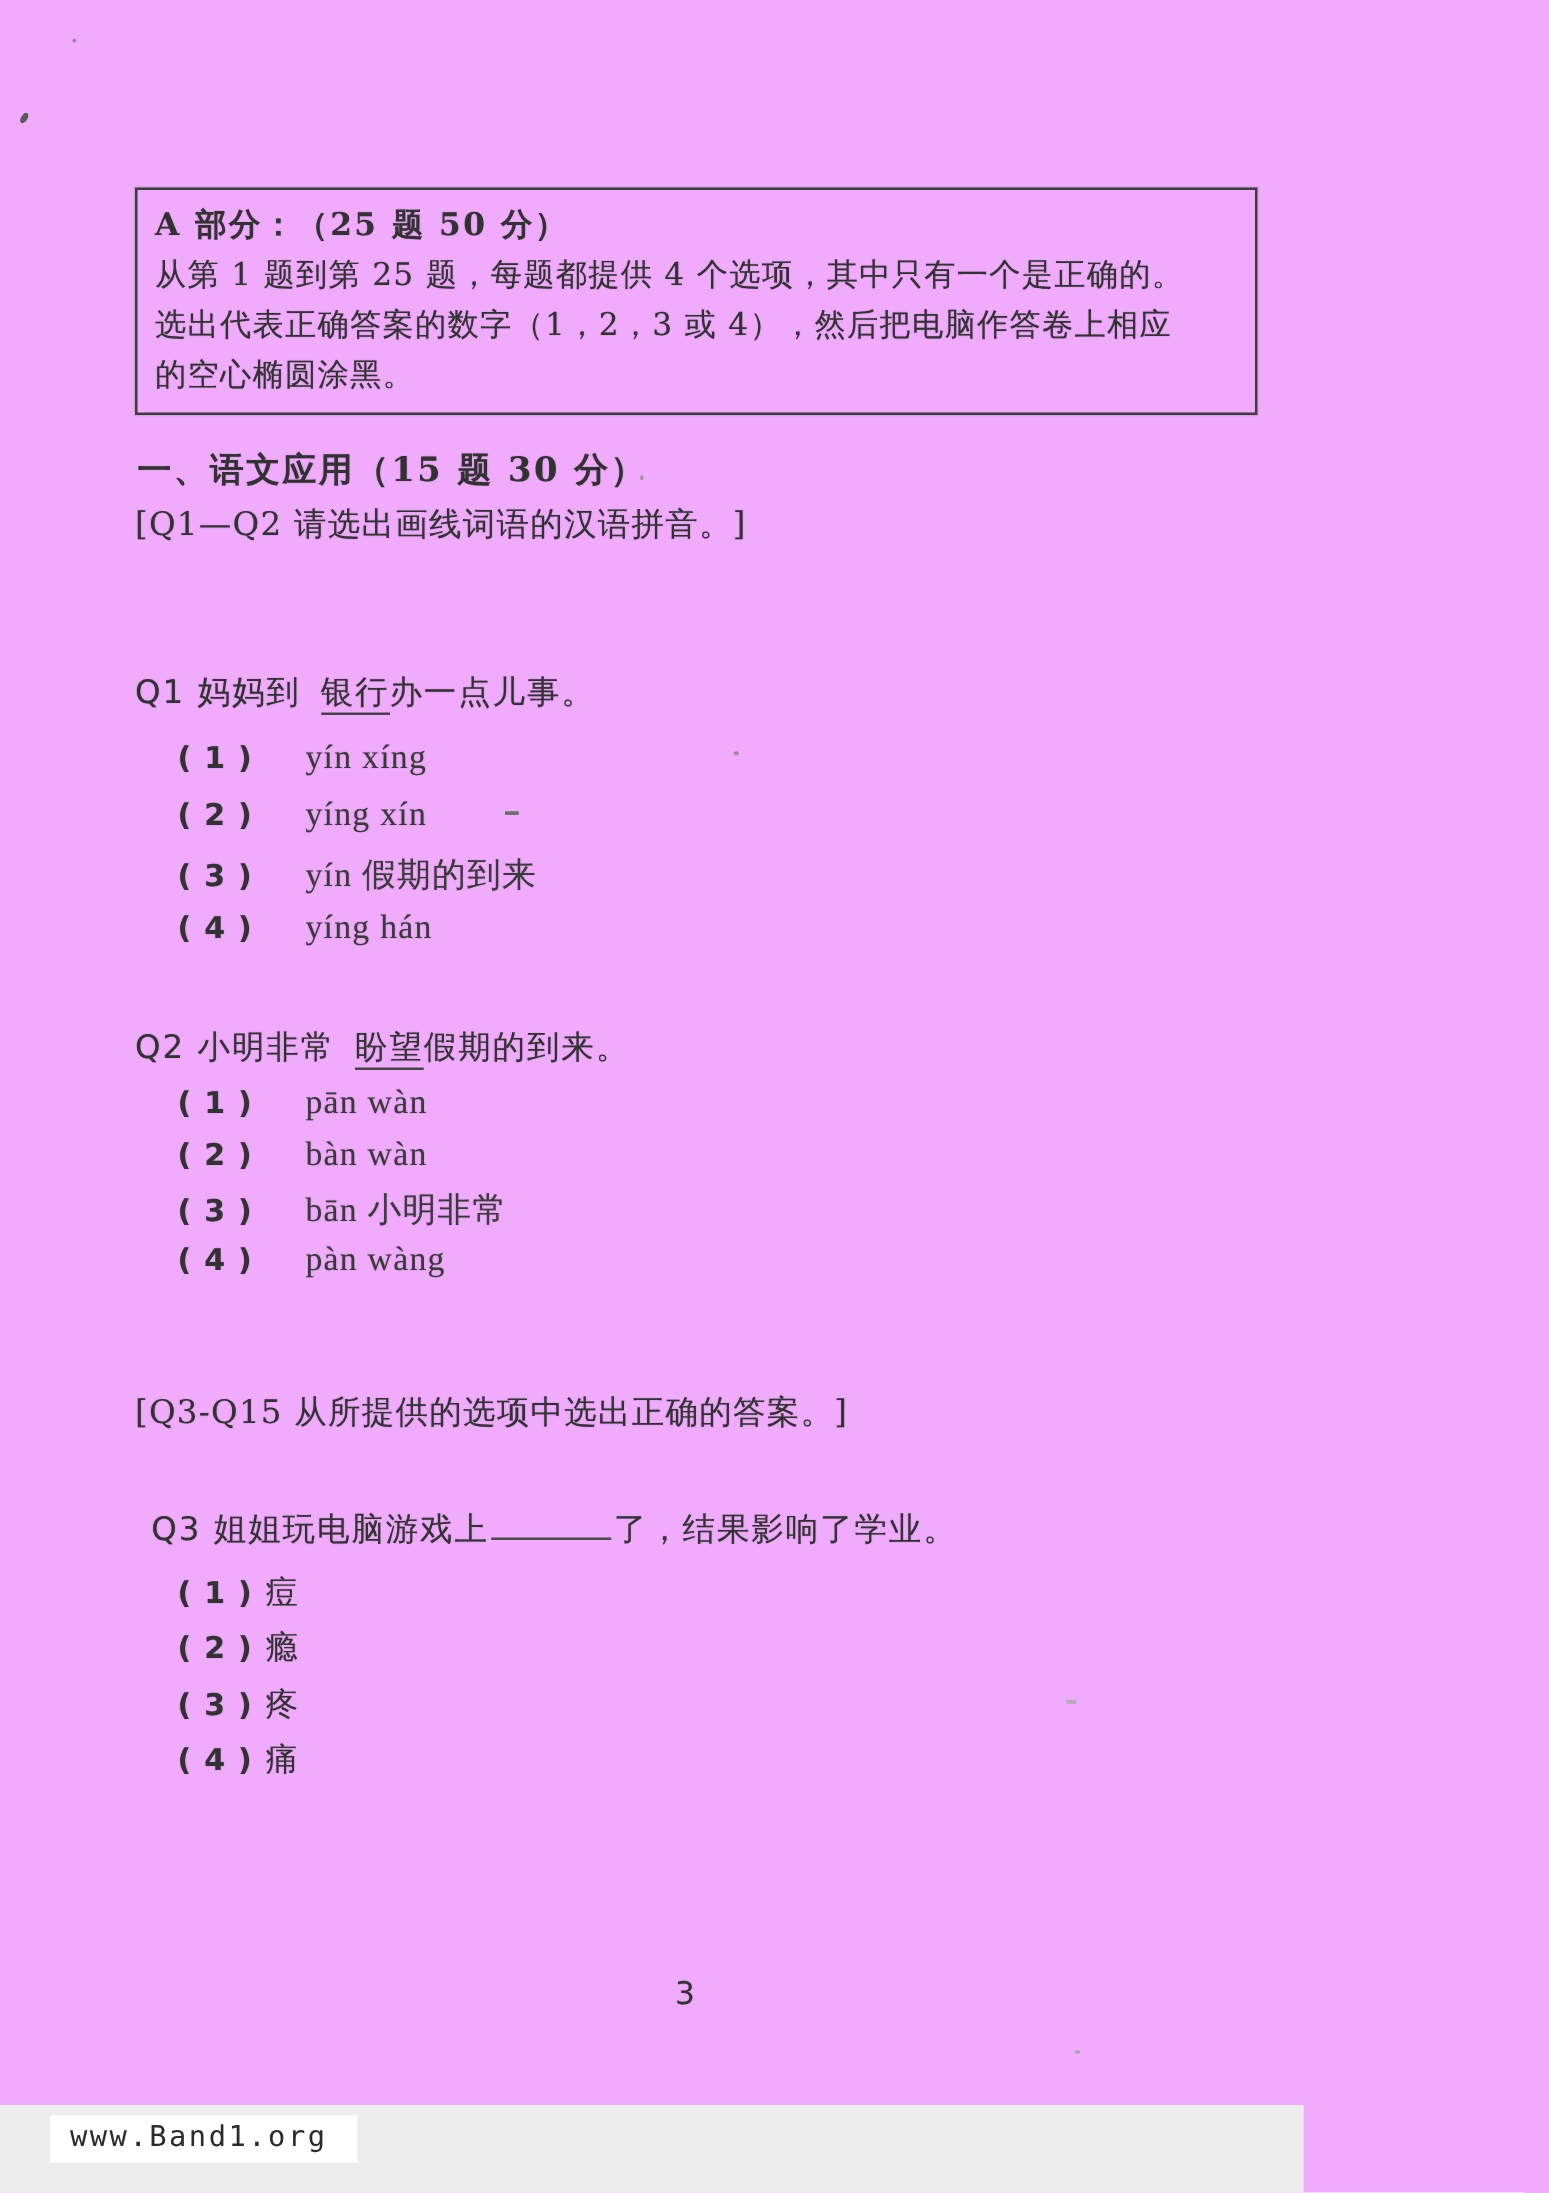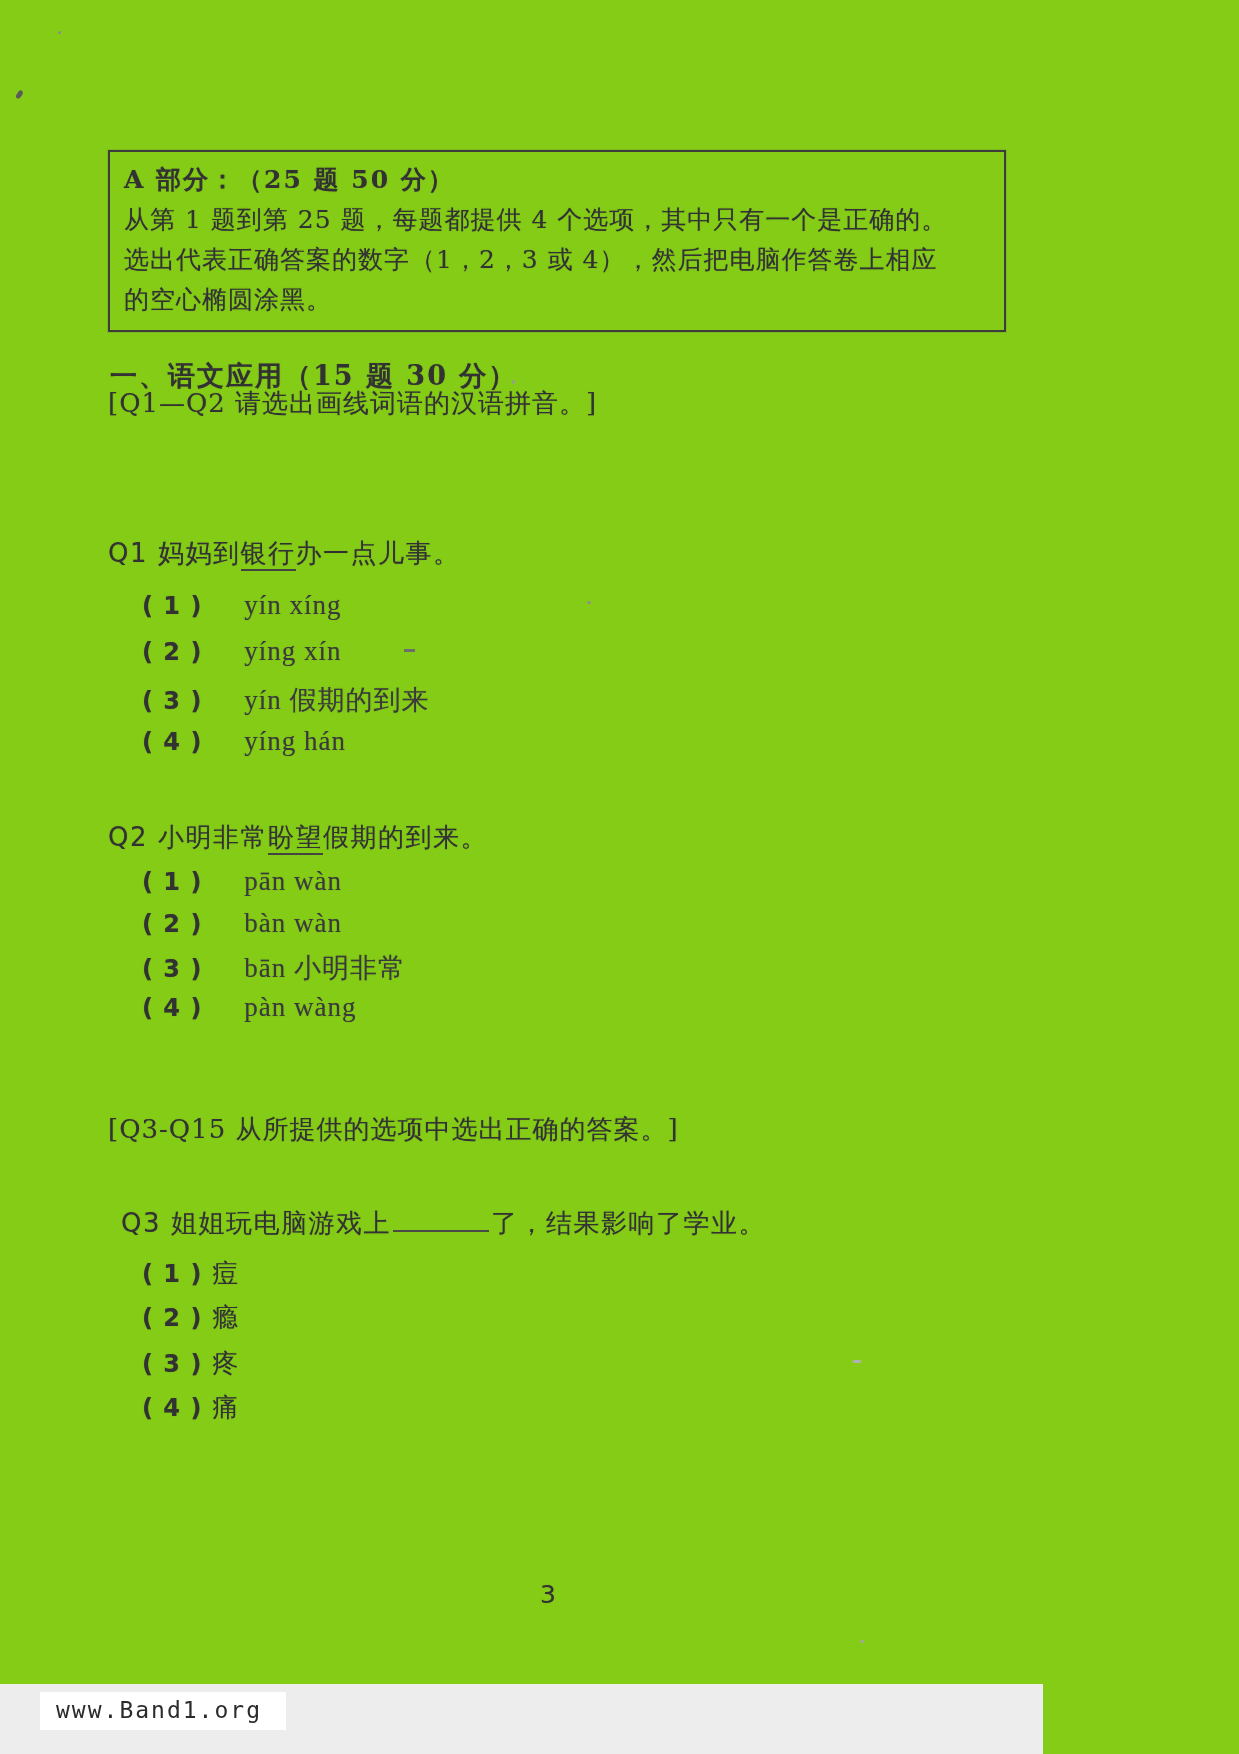--- a/index.html
+++ b/index.html
@@ -4,21 +4,21 @@
 <style>
   html, body {
     margin: 0;
     padding: 0;
     background: #ffffff;
   }
   .page {
     position: relative;
     width: 1239px;
     height: 1754px;
-    background: #84cc16;
+    background: #f0abfc;
     overflow: hidden;
     font-family: "DejaVu Serif", "Liberation Serif", serif;
     color: #323232;
     text-shadow: 0 0 1px rgba(70,70,70,0.45);
   }
   
   .instr-box {
     position: absolute;
     left: 108px;
     top: 150px;
@@ -42,37 +42,38 @@
     font-size: 27px;
     font-weight: bold;
     letter-spacing: 2px;
   }
   .bracket-instruction {
     position: absolute;
     left: 108px;
     font-size: 26px;
     letter-spacing: 1px;
   }
-  .q1q2-instr { top: 386px; }
+  .q1q2-instr { top: 402px; }
   .q3q15-instr { top: 1112px; }
 
   .question-line {
     position: absolute;
     left: 108px;
     font-size: 26px;
     letter-spacing: 1.5px;
     white-space: nowrap;
   }
   .q1 { top: 536px; }
   .q2 { top: 820px; }
   .q3 { top: 1206px; margin-left: 13px; }
   .q-id { margin-right: 10px; font-family: "DejaVu Sans", "Liberation Sans", sans-serif; }
   .underlined {
     border-bottom: 2px solid #444;
     padding-bottom: 1px;
+    margin-left: 16px;
   }
   .answer-blank {
     display: inline-block;
     width: 96px;
     border-bottom: 2px solid #4a4a4a;
     height: 24px;
     vertical-align: baseline;
     margin: 0 2px;
   }
 

